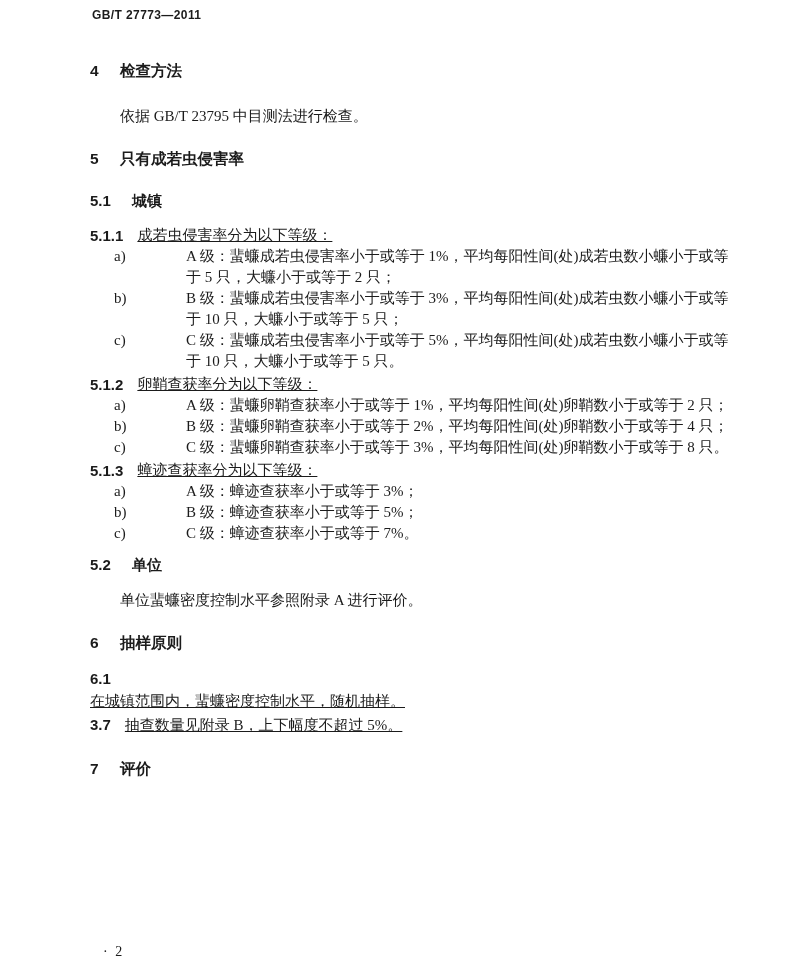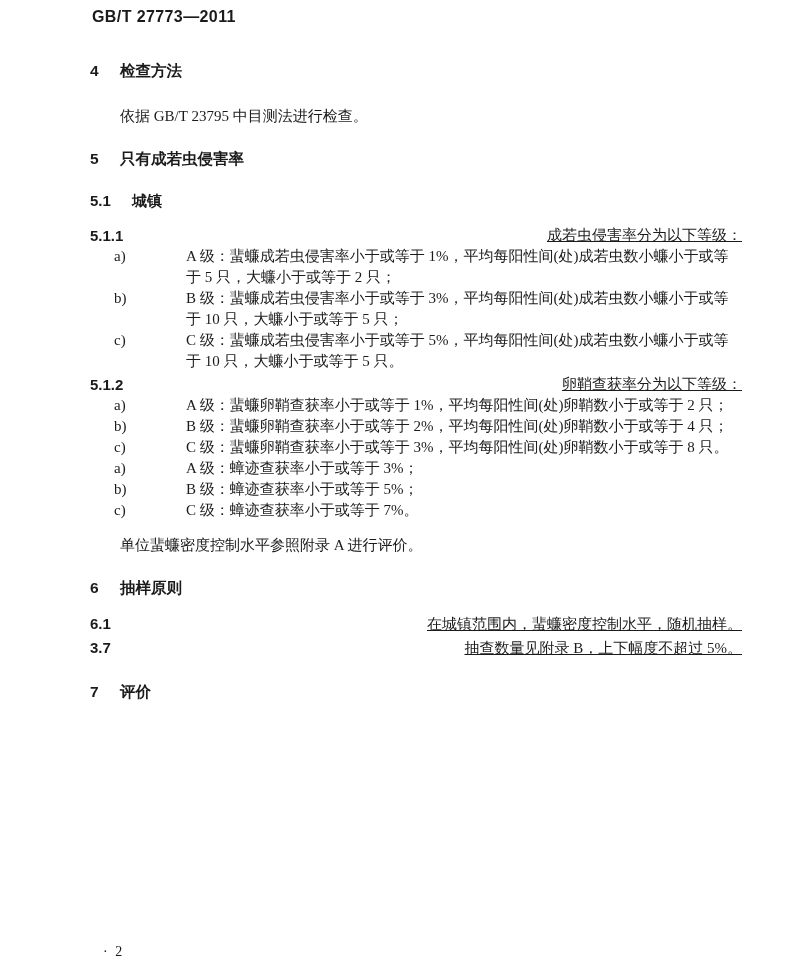--- a/index.html
+++ b/index.html
@@ -4,30 +4,30 @@
 <style>
   html,body{margin:0;padding:0;}
   body{
     width:787px;height:968px;background:#ffffff;color:#1b1b1b;
     font-family:"Liberation Serif",serif;position:relative;overflow:hidden;
   }
   .page{position:absolute;inset:0;}
   .doc-header{
     position:absolute;top:8px;left:92px;
     font-family:"Liberation Sans",sans-serif;font-weight:700;
-    font-size:16px;letter-spacing:.4px;
+    font-size:12px;letter-spacing:.4px;
   }
   .content{position:absolute;top:52px;left:90px;width:652px;font-size:15px;}
 
   .h1{font-family:"Liberation Sans",sans-serif;font-weight:700;font-size:15.5px;line-height:22px;display:flex;}
   .h1 .num{width:30px;flex:0 0 auto;}
   .h2{font-family:"Liberation Sans",sans-serif;font-weight:700;font-size:15px;line-height:22px;display:flex;}
   .h2 .num{width:42px;flex:0 0 auto;}
 
-  .clause{display:flex;line-height:21px;text-align:right;}
+  .clause{display:flex;line-height:21px;}
   .clause .num{font-family:"Liberation Sans",sans-serif;font-weight:700;flex:0 0 auto;margin-right:14px;}
   .clause .t{flex:1;text-decoration:underline;}
 
   .list{margin-left:24px;}
   .li{display:flex;line-height:21px;}
   .li .marker{flex:0 0 32px;}
   .li .t{flex:1;margin-left:40px;}
 
   .p-indent{text-indent:2em;line-height:24px;}
 
@@ -35,21 +35,21 @@
   .mt-s4{margin-top:8px;}
   .mt-s4body{margin-top:22px;}
   .mt-s5{margin-top:20px;}
   .mt-s51{margin-top:20px;}
   .mt-c511{margin-top:13px;}
   .mt-c512{margin-top:2px;}
   .mt-c513{margin-top:2px;}
   .mt-s52{margin-top:10px;}
   .mt-s52body{margin-top:12px;}
   .mt-s6{margin-top:20px;}
-  .mt-c61{margin-top:14px;line-height:22px;}
+  .mt-c61{margin-top:14px;line-height:22px;flex-direction:column;}
   .mt-c62{margin-top:2px;line-height:22px;}
   .mt-s7{margin-top:22px;}
   .mt-s7body{margin-top:14px;line-height:25px;}
 
   .doc-footer{
     position:absolute;left:103px;top:944px;
     font-size:14px;letter-spacing:2px;
   }
 </style>
 </head>
@@ -108,35 +108,43 @@
       <div class="li">
         <span class="marker">b)</span>
         <span class="t">B 级：蜚蠊卵鞘查获率小于或等于 2%，平均每阳性间(处)卵鞘数小于或等于 4 只；</span>
       </div>
       <div class="li">
         <span class="marker">c)</span>
         <span class="t">C 级：蜚蠊卵鞘查获率小于或等于 3%，平均每阳性间(处)卵鞘数小于或等于 8 只。</span>
       </div>
     </div>
 
+    <div class="clause mt-c513">
+      <span class="num">5.1.3</span>
+      <span class="t">蟑迹查获率分为以下等级：</span>
+    </div>
     <div class="list">
       <div class="li">
         <span class="marker">a)</span>
         <span class="t">A 级：蟑迹查获率小于或等于 3%；</span>
       </div>
       <div class="li">
         <span class="marker">b)</span>
         <span class="t">B 级：蟑迹查获率小于或等于 5%；</span>
       </div>
       <div class="li">
         <span class="marker">c)</span>
         <span class="t">C 级：蟑迹查获率小于或等于 7%。</span>
       </div>
     </div>
 
+    <div class="h2 mt-s52">
+      <span class="num">5.2</span>
+      <span>单位</span>
+    </div>
     <div class="p-indent mt-s52body">单位蜚蠊密度控制水平参照附录 A 进行评价。</div>
 
     <div class="h1 mt-s6">
       <span class="num">6</span>
       <span>抽样原则</span>
     </div>
 
     <div class="clause mt-c61">
       <span class="num">6.1</span>
       <span class="t">在城镇范围内，蜚蠊密度控制水平，随机抽样。</span>

